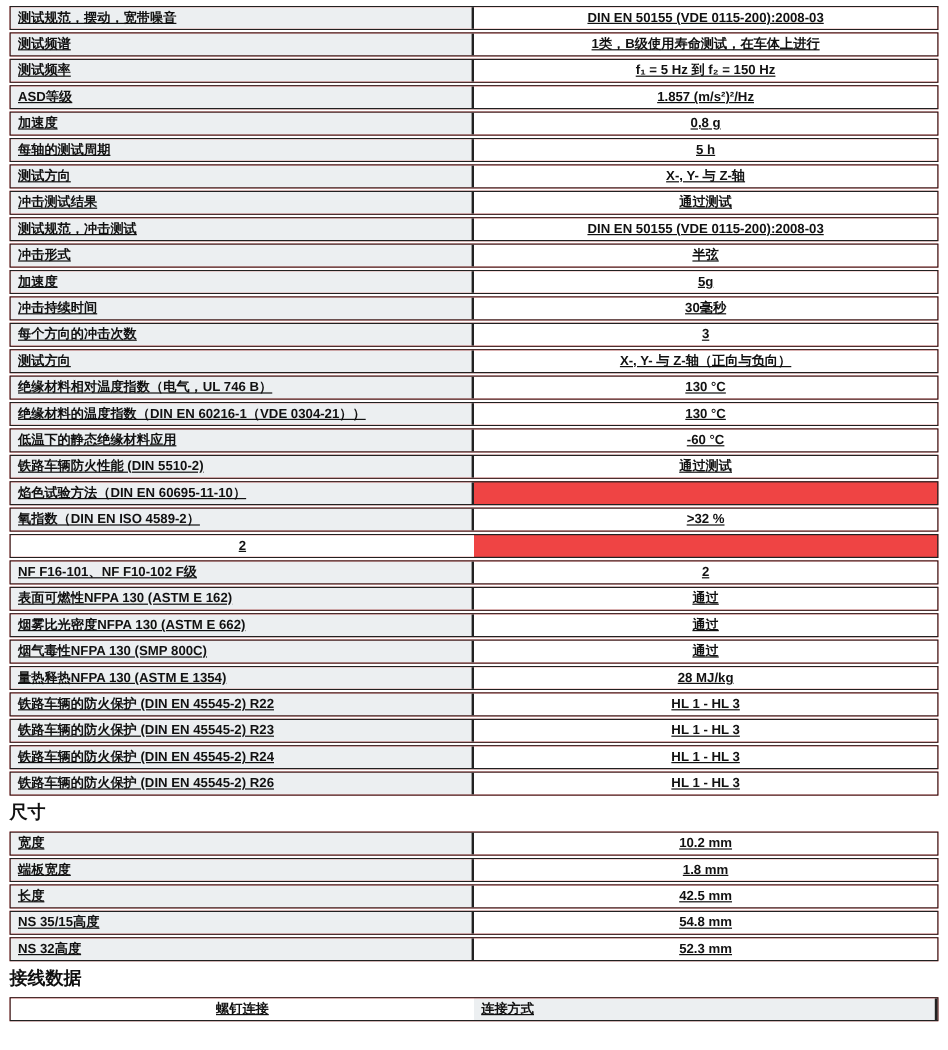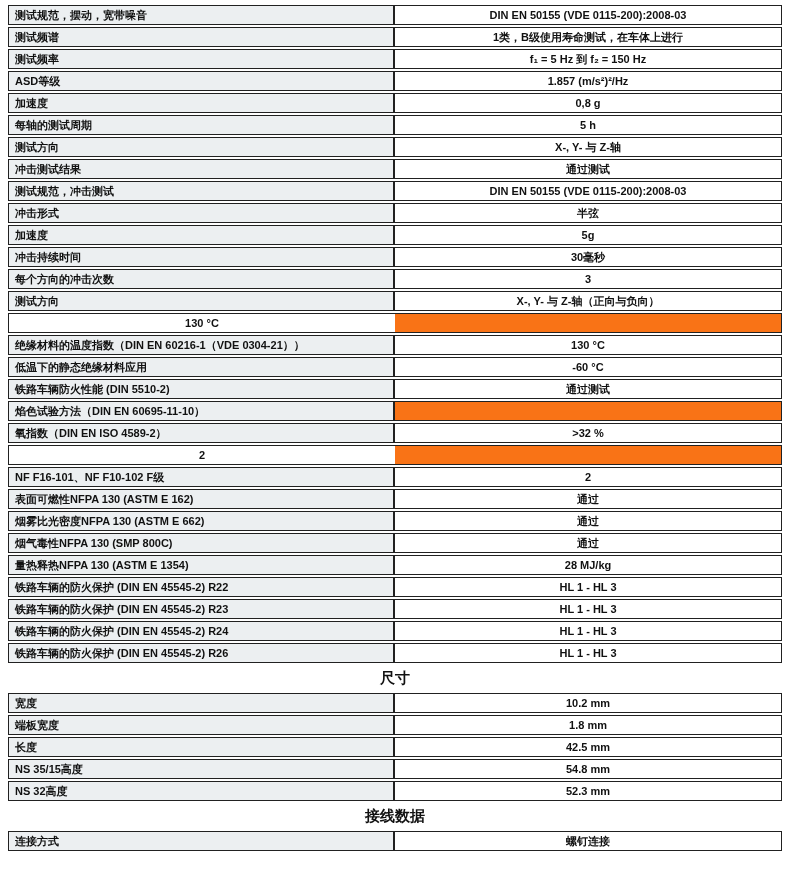--- a/index.html
+++ b/index.html
@@ -21,21 +21,22 @@
     width:790px;
   }
   .spec-table{
     width:100%;
   }
   .spec-row{
     display:flex;
     width:100%;
     border:1px solid var(--border);
     margin-bottom:2px;
-    background:#f97316;
+    background:#ef4444;
+    text-decoration:underline;
   }
   .cell{
     font-size:11px;
     font-weight:bold;
     line-height:14px;
     padding:2px 6px 2px 6px;
     white-space:nowrap;
     overflow:hidden;
   }
   .label-cell{
@@ -47,21 +48,20 @@
     width:50%;
     background:#ffffff;
     text-align:center;
   }
   .section-title{
     font-size:15px;
     font-weight:bold;
     line-height:18px;
     margin:6px 0 6px 0;
     color:var(--text);
-    text-align:center;
   }
 </style>
 </head>
 <body>
 
 <div class="doc">
     <div class="spec-table">
       <div class="spec-row">
         <div class="cell label-cell"><span>测试规范，摆动，宽带噪音</span></div>
         <div class="cell value-cell"><span>DIN EN 50155 (VDE 0115-200):2008-03</span></div>
@@ -112,20 +112,21 @@
       </div>
       <div class="spec-row">
         <div class="cell label-cell"><span>每个方向的冲击次数</span></div>
         <div class="cell value-cell"><span>3</span></div>
       </div>
       <div class="spec-row">
         <div class="cell label-cell"><span>测试方向</span></div>
         <div class="cell value-cell"><span>X-, Y- 与 Z-轴（正向与负向）</span></div>
       </div>
       <div class="spec-row">
+        <div class="cell label-cell"><span>绝缘材料相对温度指数（电气，UL 746 B）</span></div>
         <div class="cell value-cell"><span>130 °C</span></div>
       </div>
       <div class="spec-row">
         <div class="cell label-cell"><span>绝缘材料的温度指数（DIN EN 60216-1（VDE 0304-21））</span></div>
         <div class="cell value-cell"><span>130 °C</span></div>
       </div>
       <div class="spec-row">
         <div class="cell label-cell"><span>低温下的静态绝缘材料应用</span></div>
         <div class="cell value-cell"><span>-60 °C</span></div>
       </div>
@@ -199,17 +200,17 @@
         <div class="cell value-cell"><span>54.8 mm</span></div>
       </div>
       <div class="spec-row">
         <div class="cell label-cell"><span>NS 32高度</span></div>
         <div class="cell value-cell"><span>52.3 mm</span></div>
       </div>
     </div>
     <div class="section-title">接线数据</div>
     <div class="spec-table">
       <div class="spec-row">
+        <div class="cell value-cell"><span>螺钉连接</span></div>
         <div class="cell label-cell"><span>连接方式</span></div>
-        <div class="cell value-cell"><span>螺钉连接</span></div>
       </div>
     </div>
   </div>
 
 </body></html>

